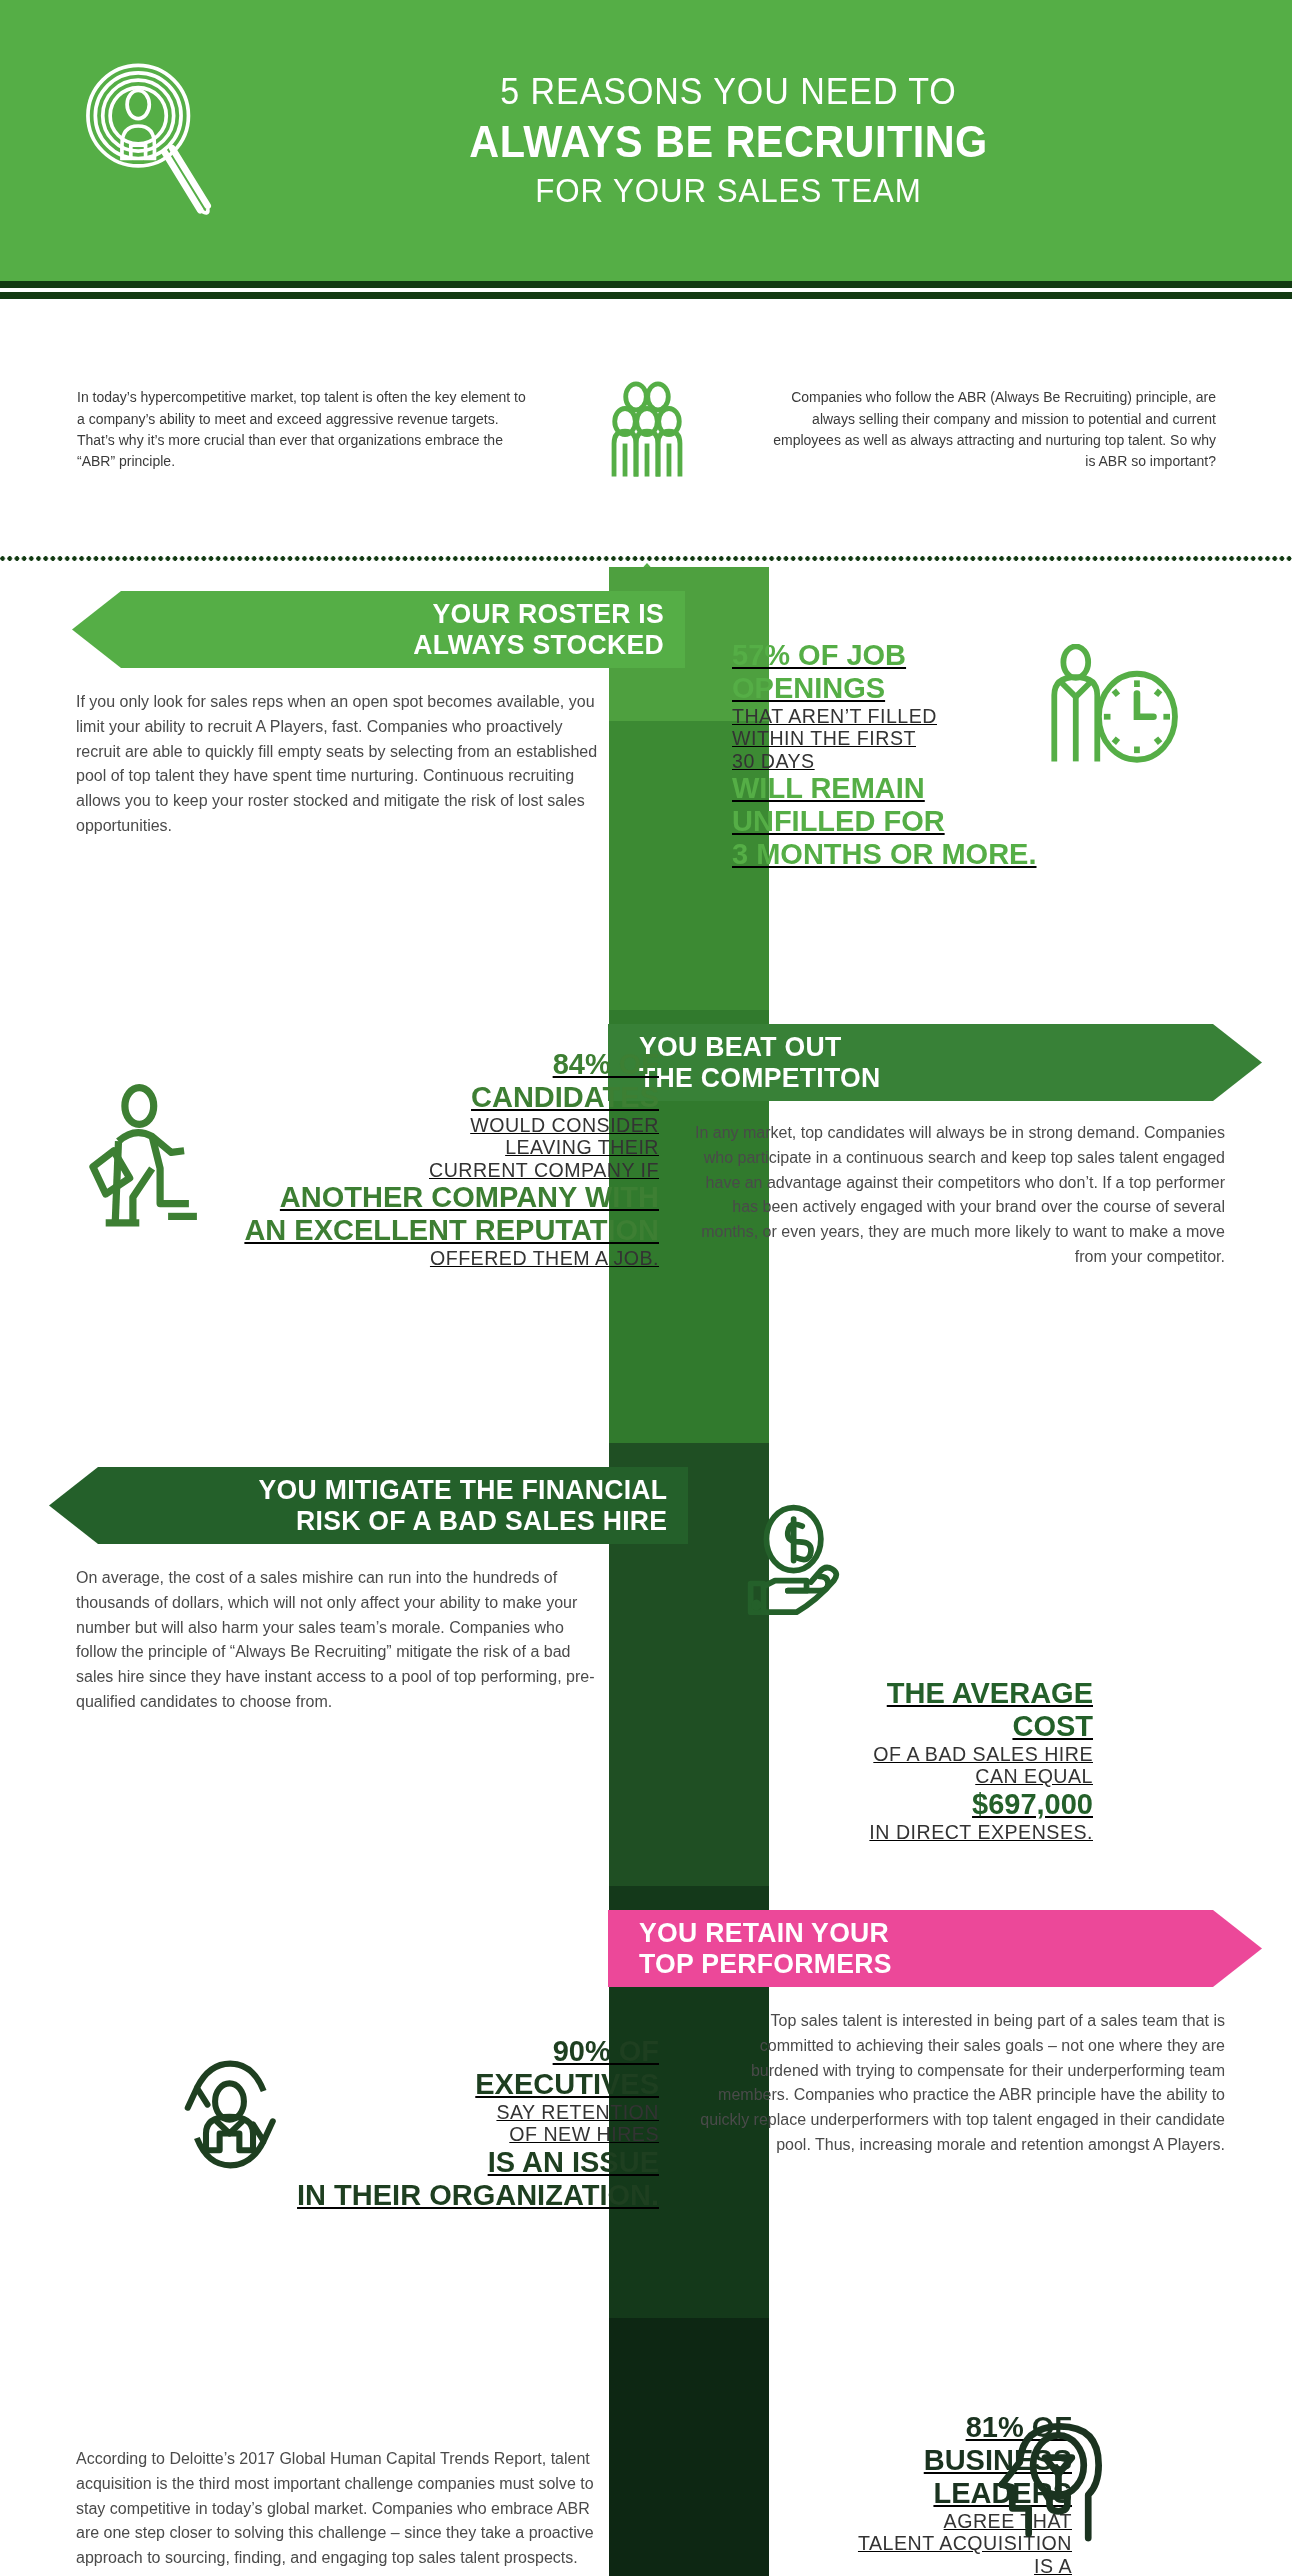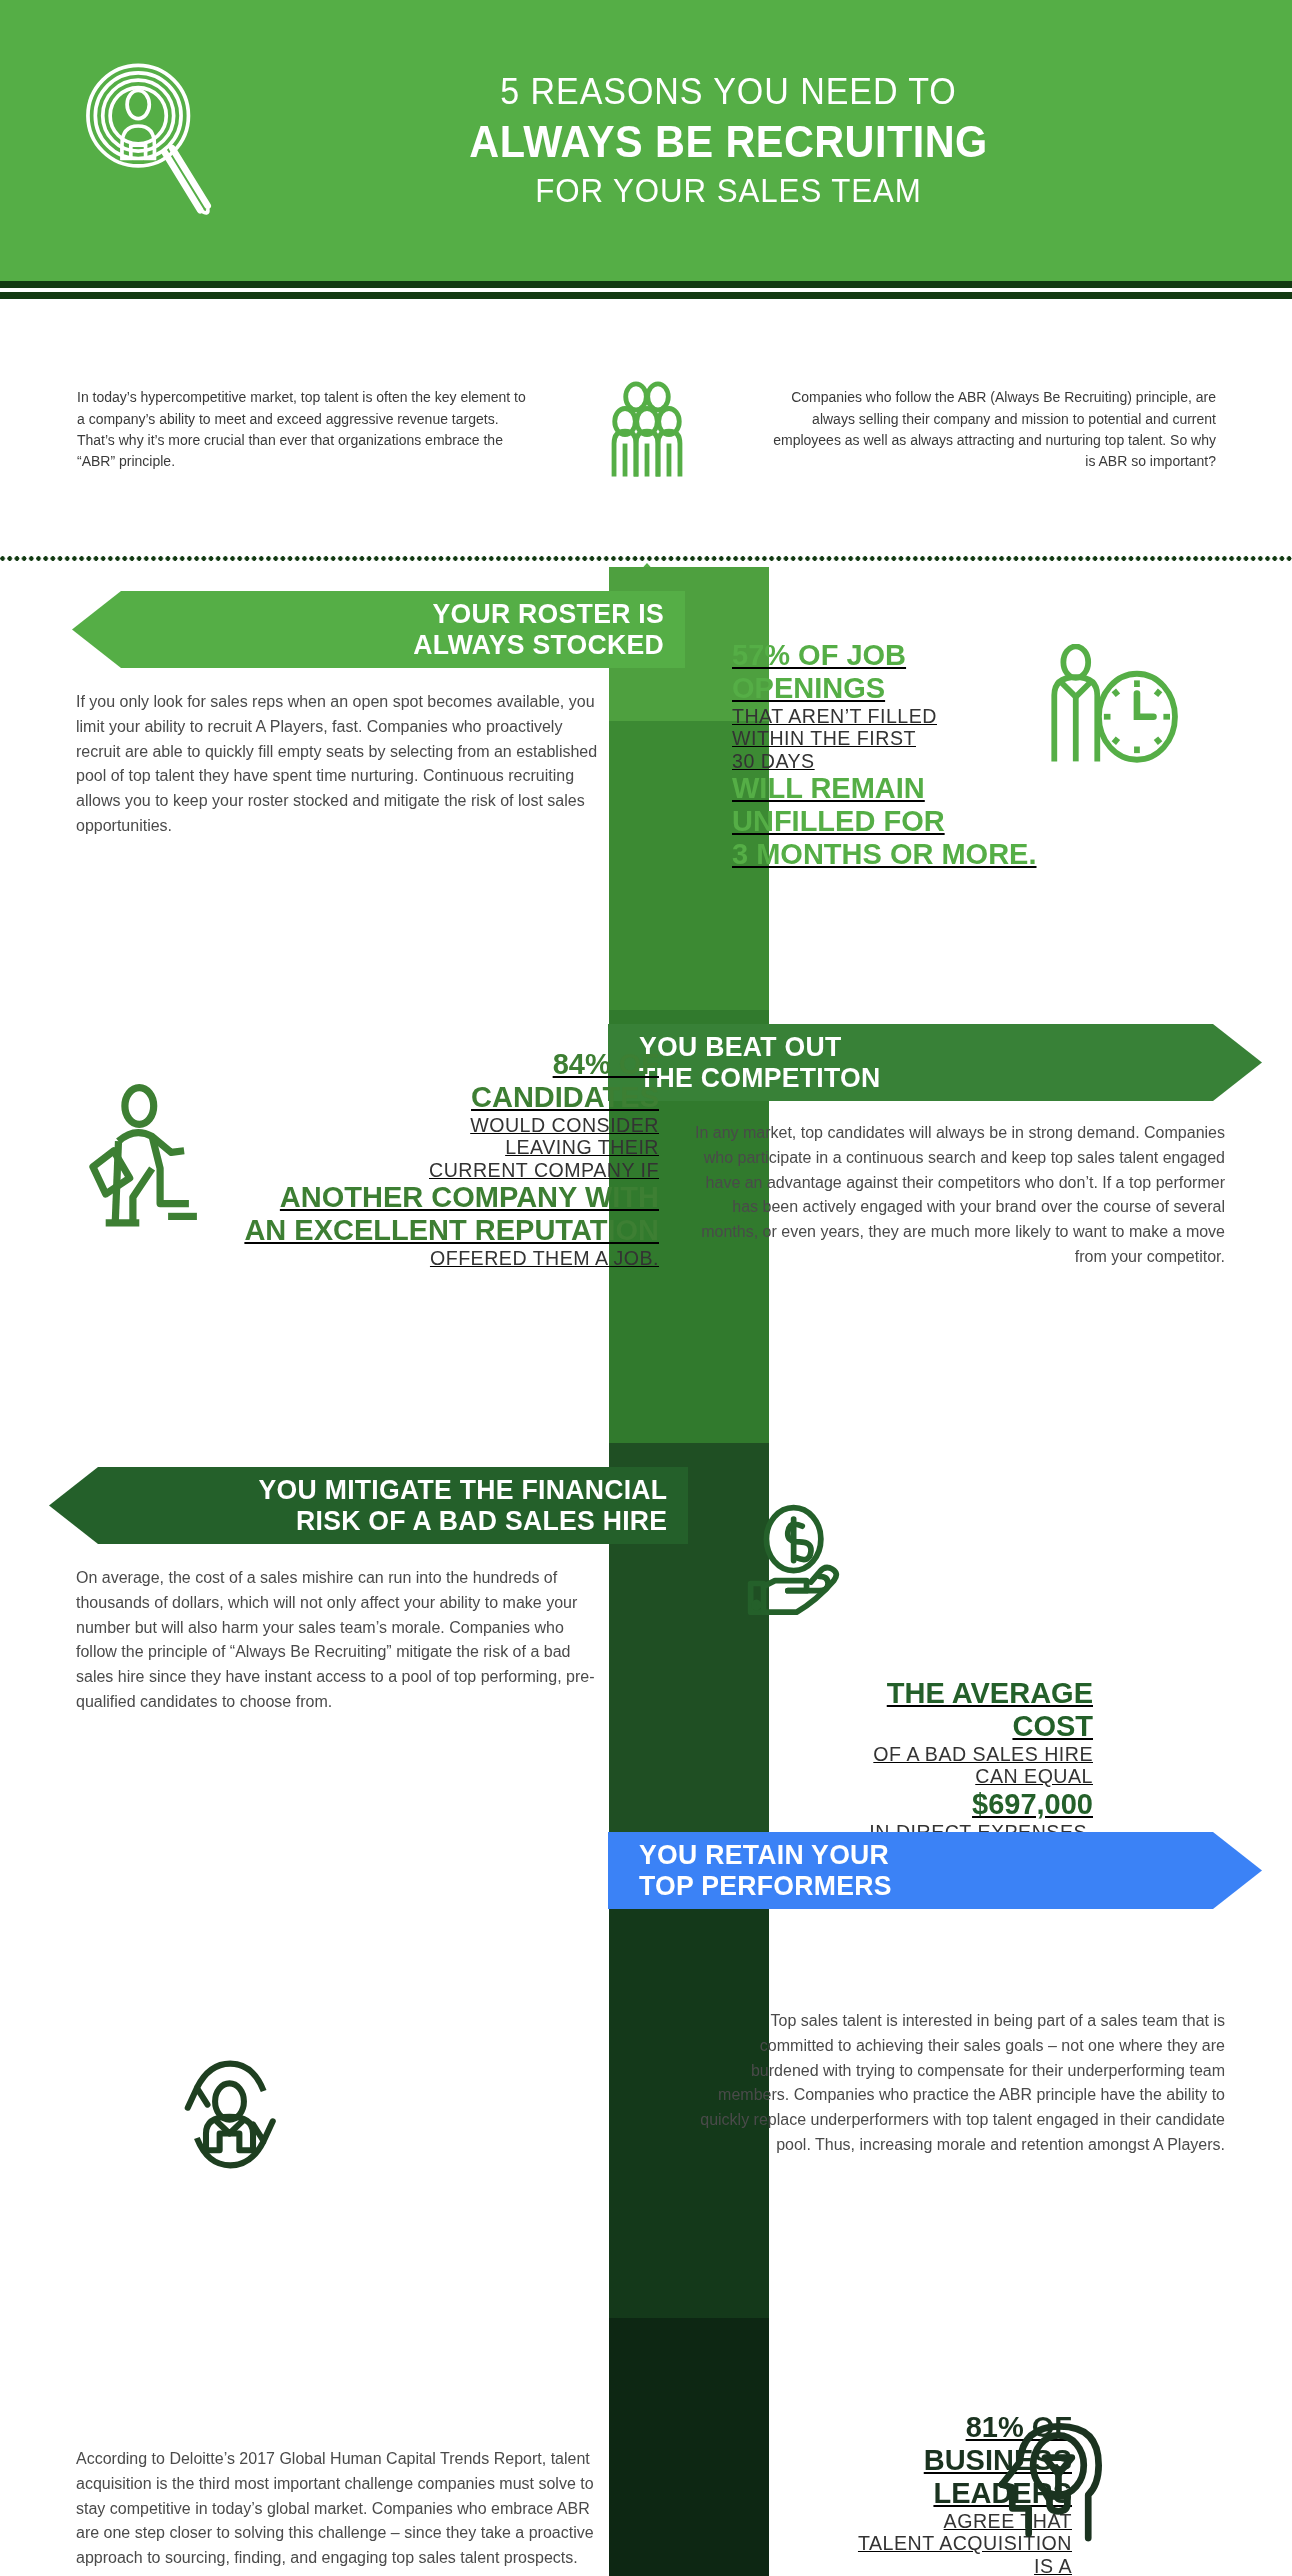--- a/index.html
+++ b/index.html
@@ -95,21 +95,21 @@
   }
   .banner-left .banner-title { transform-origin: right center; }
   .banner-right {
     clip-path: polygon(0 0, calc(100% - 49px) 0, 100% 50%, calc(100% - 49px) 100%, 0 100%);
     padding-left: 31px; padding-right: 62px; justify-content: flex-start; text-align: left;
   }
 
   #banner-1 { left: 72px; top: 591px; width: 613px; background: #55ae46; }
   #banner-2 { left: 608px; top: 1024px; width: 654px; background: #388137; }
   #banner-3 { left: 49px;  top: 1467px; width: 639px; background: #24602a; }
-  #banner-4 { left: 608px; top: 1832px; width: 654px; background: #3b82f6; }
+  #banner-4 { left: 608px; top: 1910px; width: 654px; background: #ec4899; }
   #banner-5 { left: 49px;  top: 2348px; width: 639px; background: #17331d; }
 
   
   .body-block {
     position: absolute;
     font-size: 16px; line-height: 1.55; color: #4a4a4a;
     font-family: "Liberation Sans Narrow","Liberation Sans",sans-serif;
   }
   #body-1 { left: 76px; top: 690px; width: 533px; text-align: left; }
   #body-2 { left: 694px; top: 1121px; width: 531px; text-align: right; }
@@ -309,20 +309,28 @@
   </div>
 
   <div class="banner banner-right" id="banner-4">
     <div class="banner-title">
       <div>You Retain Your</div>
       <div>Top Performers</div>
     </div>
   </div>
   <div class="body-block" id="body-4">Top sales talent is interested in being part of a sales team that is committed to achieving their sales goals – not one where they are burdened with trying to compensate for their underperforming team members. Companies who practice the ABR principle have the ability to quickly replace underperformers with top talent engaged in their candidate pool. Thus, increasing morale and retention amongst A Players.</div>
 
+  <div class="stat-block" id="stat-4">
+    <span class="stat-line stat-big">90% of</span>
+    <span class="stat-line stat-big">executives</span>
+    <span class="stat-line stat-small">say retention</span>
+    <span class="stat-line stat-small">of new hires</span>
+    <span class="stat-line stat-big">is an issue</span>
+    <span class="stat-line stat-big">in their organization.</span>
+  </div>
 
   <div class="stat-icon" id="icon-cycle">
     <svg viewBox="0 0 170 170" width="129" height="129" fill="none" stroke="#1e3f20" stroke-width="8" stroke-linejoin="round">
       <path d="M42 50 q16 -32 44 -32 q30 0 44 36"></path>
       <path d="M130 120 q-16 32 -44 32 q-30 0 -44 -36"></path>
       <path d="M30 76 l12 -26 l14 22" stroke-linecap="round"></path>
       <path d="M142 94 l-12 26 l-14 -22" stroke-linecap="round"></path>
       <ellipse cx="85" cy="68" rx="19" ry="24"></ellipse>
       <path d="M54 132 l0 -22 q0 -22 31 -22 q31 0 31 22 l0 22 l-18 0 l0 -22 l-26 0 l0 22 z"></path>
       <path d="M66 92 l19 18 l19 -18"></path>

